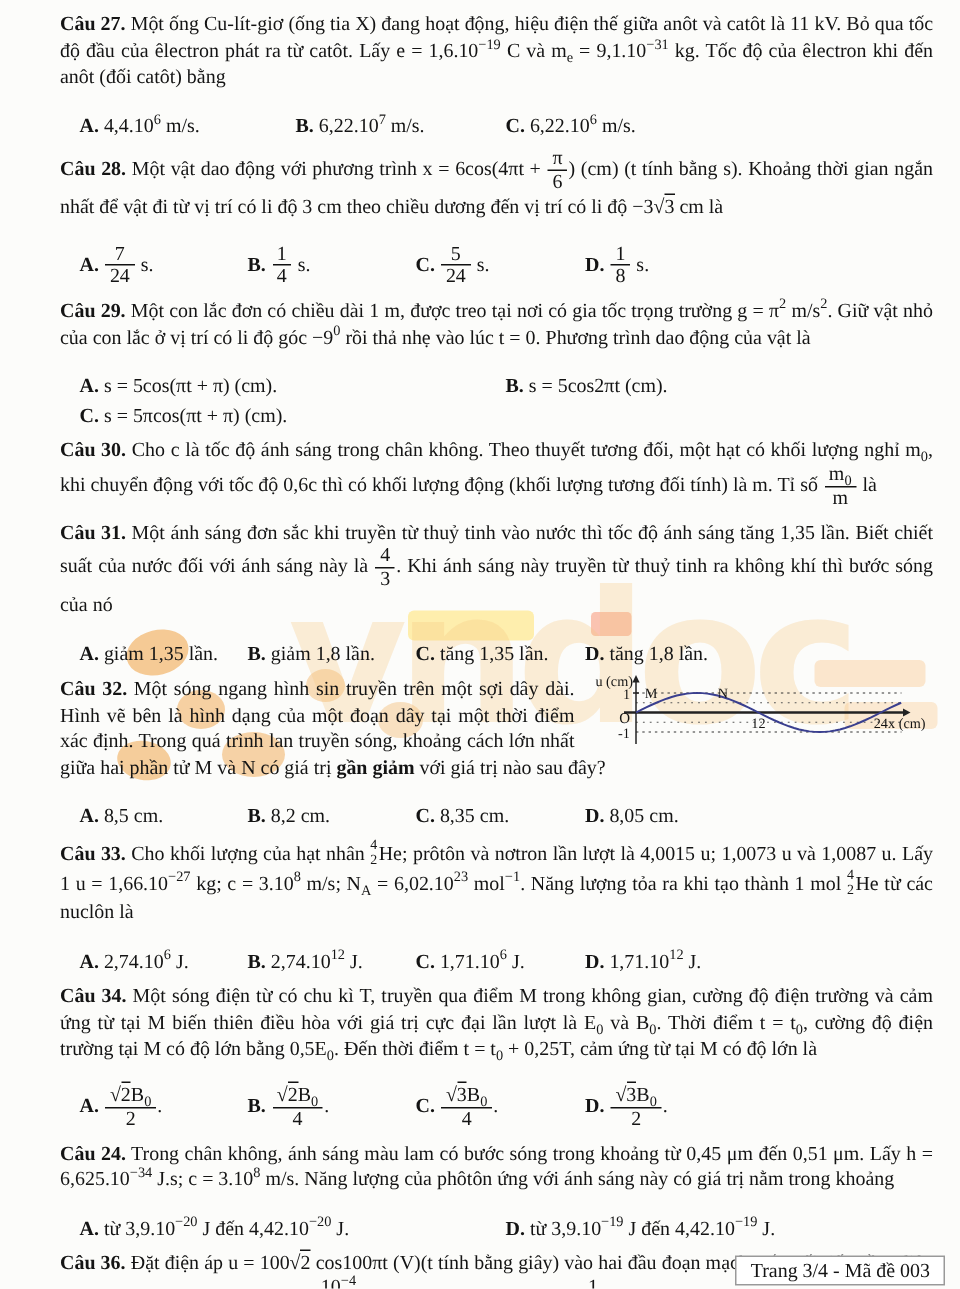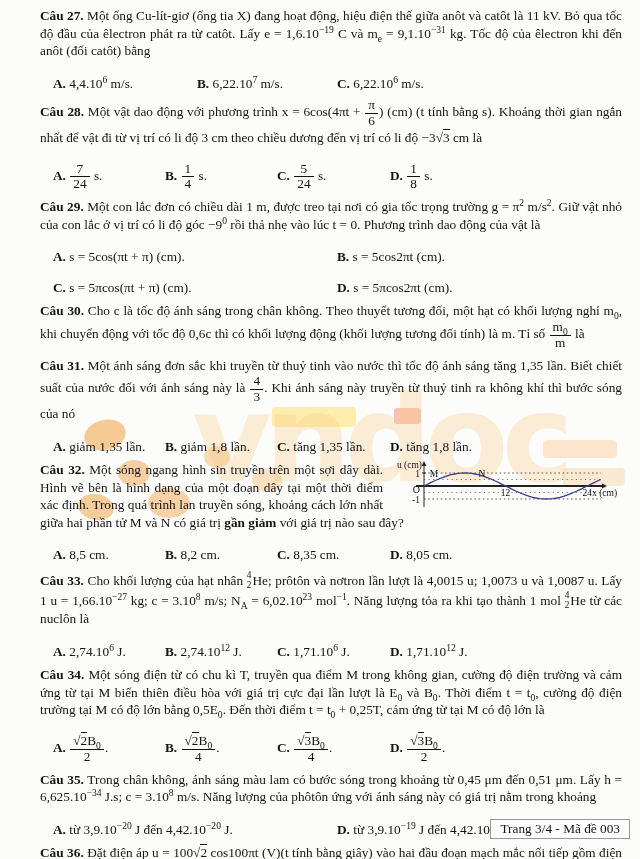--- a/index.html
+++ b/index.html
@@ -9,21 +9,21 @@
     font-family:"Liberation Serif","DejaVu Serif",serif;
     font-size:13.3px;
   }
   .content{position:relative;z-index:1;padding:7px 18px 0 40px}
   .q{margin-bottom:6px}
   .qbody{margin:0;text-align:justify;line-height:1.32}
   .qnum{font-weight:bold}
   .opts{display:grid;margin-left:13px;margin-top:15px;line-height:1.32;align-items:end}
   .opts.g4 {grid-template-columns:112px 112px 113px auto}
   .opts.g4w{grid-template-columns:144px 140px 135px auto}
-  .opts.g2 {grid-template-columns:284px auto;row-gap:13px}
+  .opts.g2 {grid-template-columns:284px auto;row-gap:2px}
   .opt b{font-weight:bold}
   sup,sub{font-size:0.72em;line-height:0}
   .frac{display:inline-block;vertical-align:middle;text-align:center;line-height:1.12;padding:0 1px}
   .fn{display:block;border-bottom:1px solid #111;padding:0 3px}
   .fd{display:block;padding:0 3px}
   .sqrt{white-space:nowrap}
   .sqb{border-top:1px solid #111}
   .nuc{white-space:nowrap}
   .nsc{display:inline-block;vertical-align:-0.32em;font-size:0.7em;line-height:1.08;text-align:center;margin-right:1px}
   .nsc span{display:block}
@@ -41,21 +41,21 @@
   .wm .b2{left:118px;top:460px;width:32px;height:26px;background:rgba(238,148,40,.42)}
   .wm .b3{left:78px; top:494px;width:36px;height:26px;background:rgba(238,148,40,.45);transform:rotate(10deg)}
   .wm .b4{left:148px;top:488px;width:42px;height:30px;background:rgba(238,148,40,.40)}
   .wm .b5{left:204px;top:446px;width:26px;height:22px;background:rgba(240,160,60,.35)}
   .wm .b6{left:252px;top:468px;width:30px;height:24px;background:rgba(240,160,60,.30)}
   .wm .r1{left:272px;top:407px;width:84px;height:20px;background:rgba(255,226,110,.55);border-radius:4px}
   .wm .r2{left:394px;top:408px;width:27px;height:16px;background:rgba(247,137,103,.50);border-radius:3px}
   .wm .r3{left:543px;top:440px;width:74px;height:18px;background:rgba(250,205,150,.45);border-radius:4px}
   .wm .r4{left:563px;top:468px;width:62px;height:18px;background:rgba(250,205,150,.40);border-radius:4px}
   .footer{
-    position:absolute;right:10px;bottom:20px;z-index:2;
+    position:absolute;right:10px;bottom:2px;z-index:2;
     border:1px solid #999;background:#fff;padding:1px 9px;font-size:13.3px;
   }
 </style>
 </head>
 <body>
 
 <div class="wm">
   <i class="r1"></i>
   <i class="r2"></i>
   <i class="r3"></i>
@@ -86,21 +86,20 @@
         <div class="opt"><b>C. </b><span class="frac"><span class="fn">5</span><span class="fd">24</span></span> s.</div>
         <div class="opt"><b>D. </b><span class="frac"><span class="fn">1</span><span class="fd">8</span></span> s.</div>
       </div>
     </div>
     <div class="q">
       <p class="qbody"><b class="qnum">Câu 29.</b> Một con lắc đơn có chiều dài 1 m, được treo tại nơi có gia tốc trọng trường g = π<sup>2</sup> m/s<sup>2</sup>. Giữ vật nhỏ của con lắc ở vị trí có li độ góc −9<sup>0</sup> rồi thả nhẹ vào lúc t = 0. Phương trình dao động của vật là</p>
       <div class="opts g2">
         <div class="opt"><b>A. </b>s = 5cos(πt + π) (cm).</div>
         <div class="opt"><b>B. </b>s = 5cos2πt (cm).</div>
         <div class="opt"><b>C. </b>s = 5πcos(πt + π) (cm).</div>
-        <div class="opt"><b>D. </b>s = 5πcos2πt (cm).</div>
       </div>
     </div>
     <div class="q">
       <p class="qbody"><b class="qnum">Câu 30.</b> Cho c là tốc độ ánh sáng trong chân không. Theo thuyết tương đối, một hạt có khối lượng nghỉ m<sub>0</sub>, khi chuyển động với tốc độ 0,6c thì có khối lượng động (khối lượng tương đối tính) là m. Tỉ số <span class="frac"><span class="fn">m<sub>0</sub></span><span class="fd">m</span></span> là</p>
     </div>
     <div class="q">
       <p class="qbody"><b class="qnum">Câu 31.</b> Một ánh sáng đơn sắc khi truyền từ thuỷ tinh vào nước thì tốc độ ánh sáng tăng 1,35 lần. Biết chiết suất của nước đối với ánh sáng này là <span class="frac"><span class="fn">4</span><span class="fd">3</span></span>. Khi ánh sáng này truyền từ thuỷ tinh ra không khí thì bước sóng của nó</p>
       <div class="opts g4">
         <div class="opt"><b>A. </b>giảm 1,35 lần.</div>
         <div class="opt"><b>B. </b>giảm 1,8 lần.</div>
@@ -152,21 +151,21 @@
     <div class="q">
       <p class="qbody"><b class="qnum">Câu 34.</b> Một sóng điện từ có chu kì T, truyền qua điểm M trong không gian, cường độ điện trường và cảm ứng từ tại M biến thiên điều hòa với giá trị cực đại lần lượt là E<sub>0</sub> và B<sub>0</sub>. Thời điểm t = t<sub>0</sub>, cường độ điện trường tại M có độ lớn bằng 0,5E<sub>0</sub>. Đến thời điểm t = t<sub>0</sub> + 0,25T, cảm ứng từ tại M có độ lớn là</p>
       <div class="opts g4">
         <div class="opt"><b>A. </b><span class="frac"><span class="fn"><span class="sqrt">√<span class="sqb">2</span></span>B<sub>0</sub></span><span class="fd">2</span></span>.</div>
         <div class="opt"><b>B. </b><span class="frac"><span class="fn"><span class="sqrt">√<span class="sqb">2</span></span>B<sub>0</sub></span><span class="fd">4</span></span>.</div>
         <div class="opt"><b>C. </b><span class="frac"><span class="fn"><span class="sqrt">√<span class="sqb">3</span></span>B<sub>0</sub></span><span class="fd">4</span></span>.</div>
         <div class="opt"><b>D. </b><span class="frac"><span class="fn"><span class="sqrt">√<span class="sqb">3</span></span>B<sub>0</sub></span><span class="fd">2</span></span>.</div>
       </div>
     </div>
     <div class="q">
-      <p class="qbody"><b class="qnum">Câu 35.</b> Trong chân không, ánh sáng màu lam có bước sóng trong khoảng từ 0,45 μm đến 0,51 μm. Lấy h = 6,625.10<sup>−34</sup> J.s; c = 3.10<sup>8</sup> m/s. Năng lượng của phôtôn ứng với ánh sáng này có giá trị nằm trong khoảng</p>
+      <p class="qbody"><b class="qnum">Câu 24.</b> Trong chân không, ánh sáng màu lam có bước sóng trong khoảng từ 0,45 μm đến 0,51 μm. Lấy h = 6,625.10<sup>−34</sup> J.s; c = 3.10<sup>8</sup> m/s. Năng lượng của phôtôn ứng với ánh sáng này có giá trị nằm trong khoảng</p>
       <div class="opts g2">
         <div class="opt"><b>A. </b>từ 3,9.10<sup>−20</sup> J đến 4,42.10<sup>−20</sup> J.</div>
         <div class="opt"><b>D. </b>từ 3,9.10<sup>−19</sup> J đến 4,42.10<sup>−19</sup> J.</div>
       </div>
     </div>
     <div class="q">
       <p class="qbody"><b class="qnum">Câu 36.</b> Đặt điện áp u = 100<span class="sqrt">√<span class="sqb">2</span></span> cos100πt (V)(t tính bằng giây) vào hai đầu đoạn mạch mắc nối tiếp gồm điện trở 80 Ω, tụ điện có điện dung <span class="frac"><span class="fn">10<sup>−4</sup></span><span class="fd">2π</span></span> F, cuộn dây có độ tự cảm <span class="frac"><span class="fn">1</span><span class="fd">π</span></span> H. Khi đó, cường dòng điện trong đoạn mạch sớm pha <span class="frac"><span class="fn">π</span><span class="fd">4</span></span> so với điện áp giữa hai đầu đoạn mạch. Điện trở của cuộn dây có giá trị là</p>
       <div class="opts g4">
         <div class="opt"><b>A. </b>80 Ω.</div>
         <div class="opt"><b>B. </b>100 Ω.</div>

